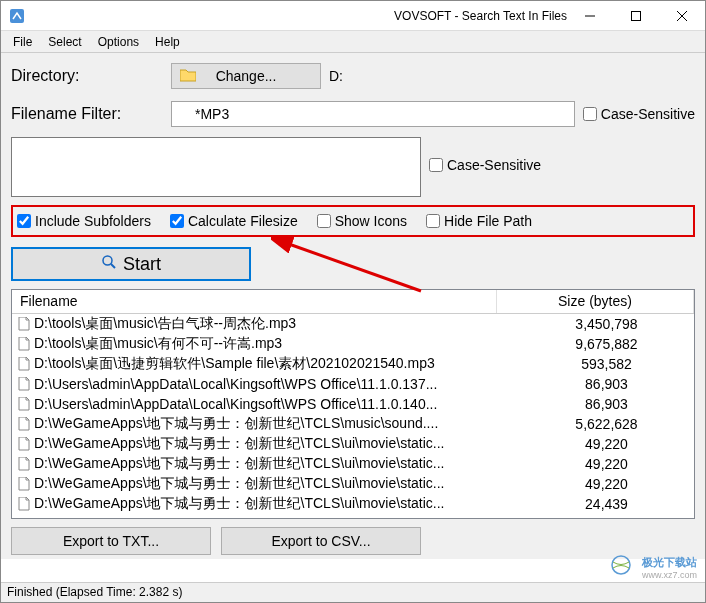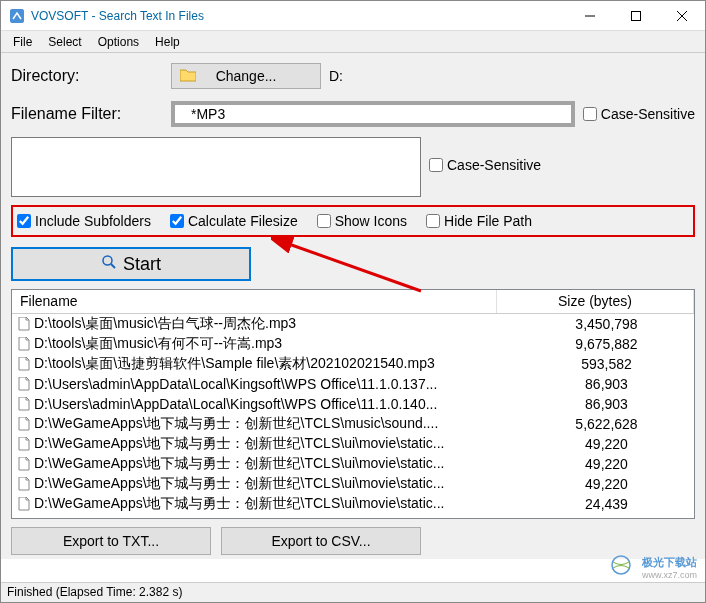--- a/index.html
+++ b/index.html
@@ -1,30 +1,30 @@
 <!DOCTYPE html>
 <html><head>
 <meta charset="utf-8">
 <style>
 * { box-sizing: border-box; margin: 0; padding: 0; }
 body { font-family: "Segoe UI", Tahoma, sans-serif; font-size: 13px; background: #fff; width: 706px; height: 603px; overflow: hidden; position: relative; border: 1px solid #888; }
 .titlebar { height: 30px; display: flex; align-items: center; padding: 0 0 0 8px; background: #fff; border-bottom: 1px solid #ddd; }
 .titlebar .app-icon { width: 16px; height: 16px; margin-right: 6px; display: flex; align-items: center; justify-content: center; }
-.titlebar .title { font-size: 12px; color: #0369a1; flex: 1; }
+.titlebar .title { font-size: 12px; color: #000000; flex: 1; text-align: right; }
 .titlebar .win-controls { display: flex; }
 .titlebar .win-btn { width: 46px; height: 30px; display: flex; align-items: center; justify-content: center; cursor: default; }
 .menubar { height: 22px; display: flex; align-items: center; padding: 0 4px; background: #f0f0f0; border-bottom: 1px solid #ccc; font-size: 12px; }
 .menubar .menu-item { padding: 2px 8px; cursor: default; }
 .content { padding: 8px 10px 0 10px; background: #f0f0f0; }
 .row { display: flex; align-items: center; min-height: 30px; margin-bottom: 8px; }
 .label-col { width: 160px; font-size: 16px; }
 .change-btn { width: 150px; height: 26px; background: #e1e1e1; border: 1px solid #adadad; display: flex; align-items: center; justify-content: center; font-size: 14px; cursor: default; position: relative; }
 .change-btn .folder { position: absolute; left: 8px; }
 .dir-text { margin-left: 8px; font-size: 14px; }
-.filter-input { flex: 1; height: 26px; border: 4px solid #a3a3a3; padding: 2px 16px; font-size: 14px; font-family: inherit; background: #fff; max-width: 410px; }
+.filter-input { flex: 1; height: 26px; border: 1px solid #a3a3a3; padding: 2px 23px; font-size: 14px; font-family: inherit; background: #fff; max-width: 410px; }
 .textarea { flex: 1; height: 60px; border: 1px solid #7a7a7a; padding: 2px 6px; font-size: 14px; font-family: inherit; background: #fff; resize: none; max-width: 410px; }
 .case-check { margin-left: 8px; display: flex; align-items: center; font-size: 14px; white-space: nowrap; }
 .case-check input { margin-right: 4px; width: 14px; height: 14px; }
 .options-box { border: 2px solid #d00; padding: 6px 4px; display: flex; gap: 19px; align-items: center; margin-bottom: 10px; }
 .check-item { display: flex; align-items: center; font-size: 14px; }
 .check-item input { margin-right: 4px; width: 14px; height: 14px; }
 .start-btn { width: 240px; height: 34px; background: #e1e1e1; border: 2px solid #0078d7; display: flex; align-items: center; justify-content: center; font-size: 18px; cursor: default; margin-bottom: 8px; }
 .start-btn .mag { margin-right: 6px; }
 .table-wrap { border: 1px solid #828790; background: #fff; height: 230px; overflow: hidden; position: relative; }
 .thead { display: flex; height: 24px; border-bottom: 1px solid #ccc; background: #fff; }

